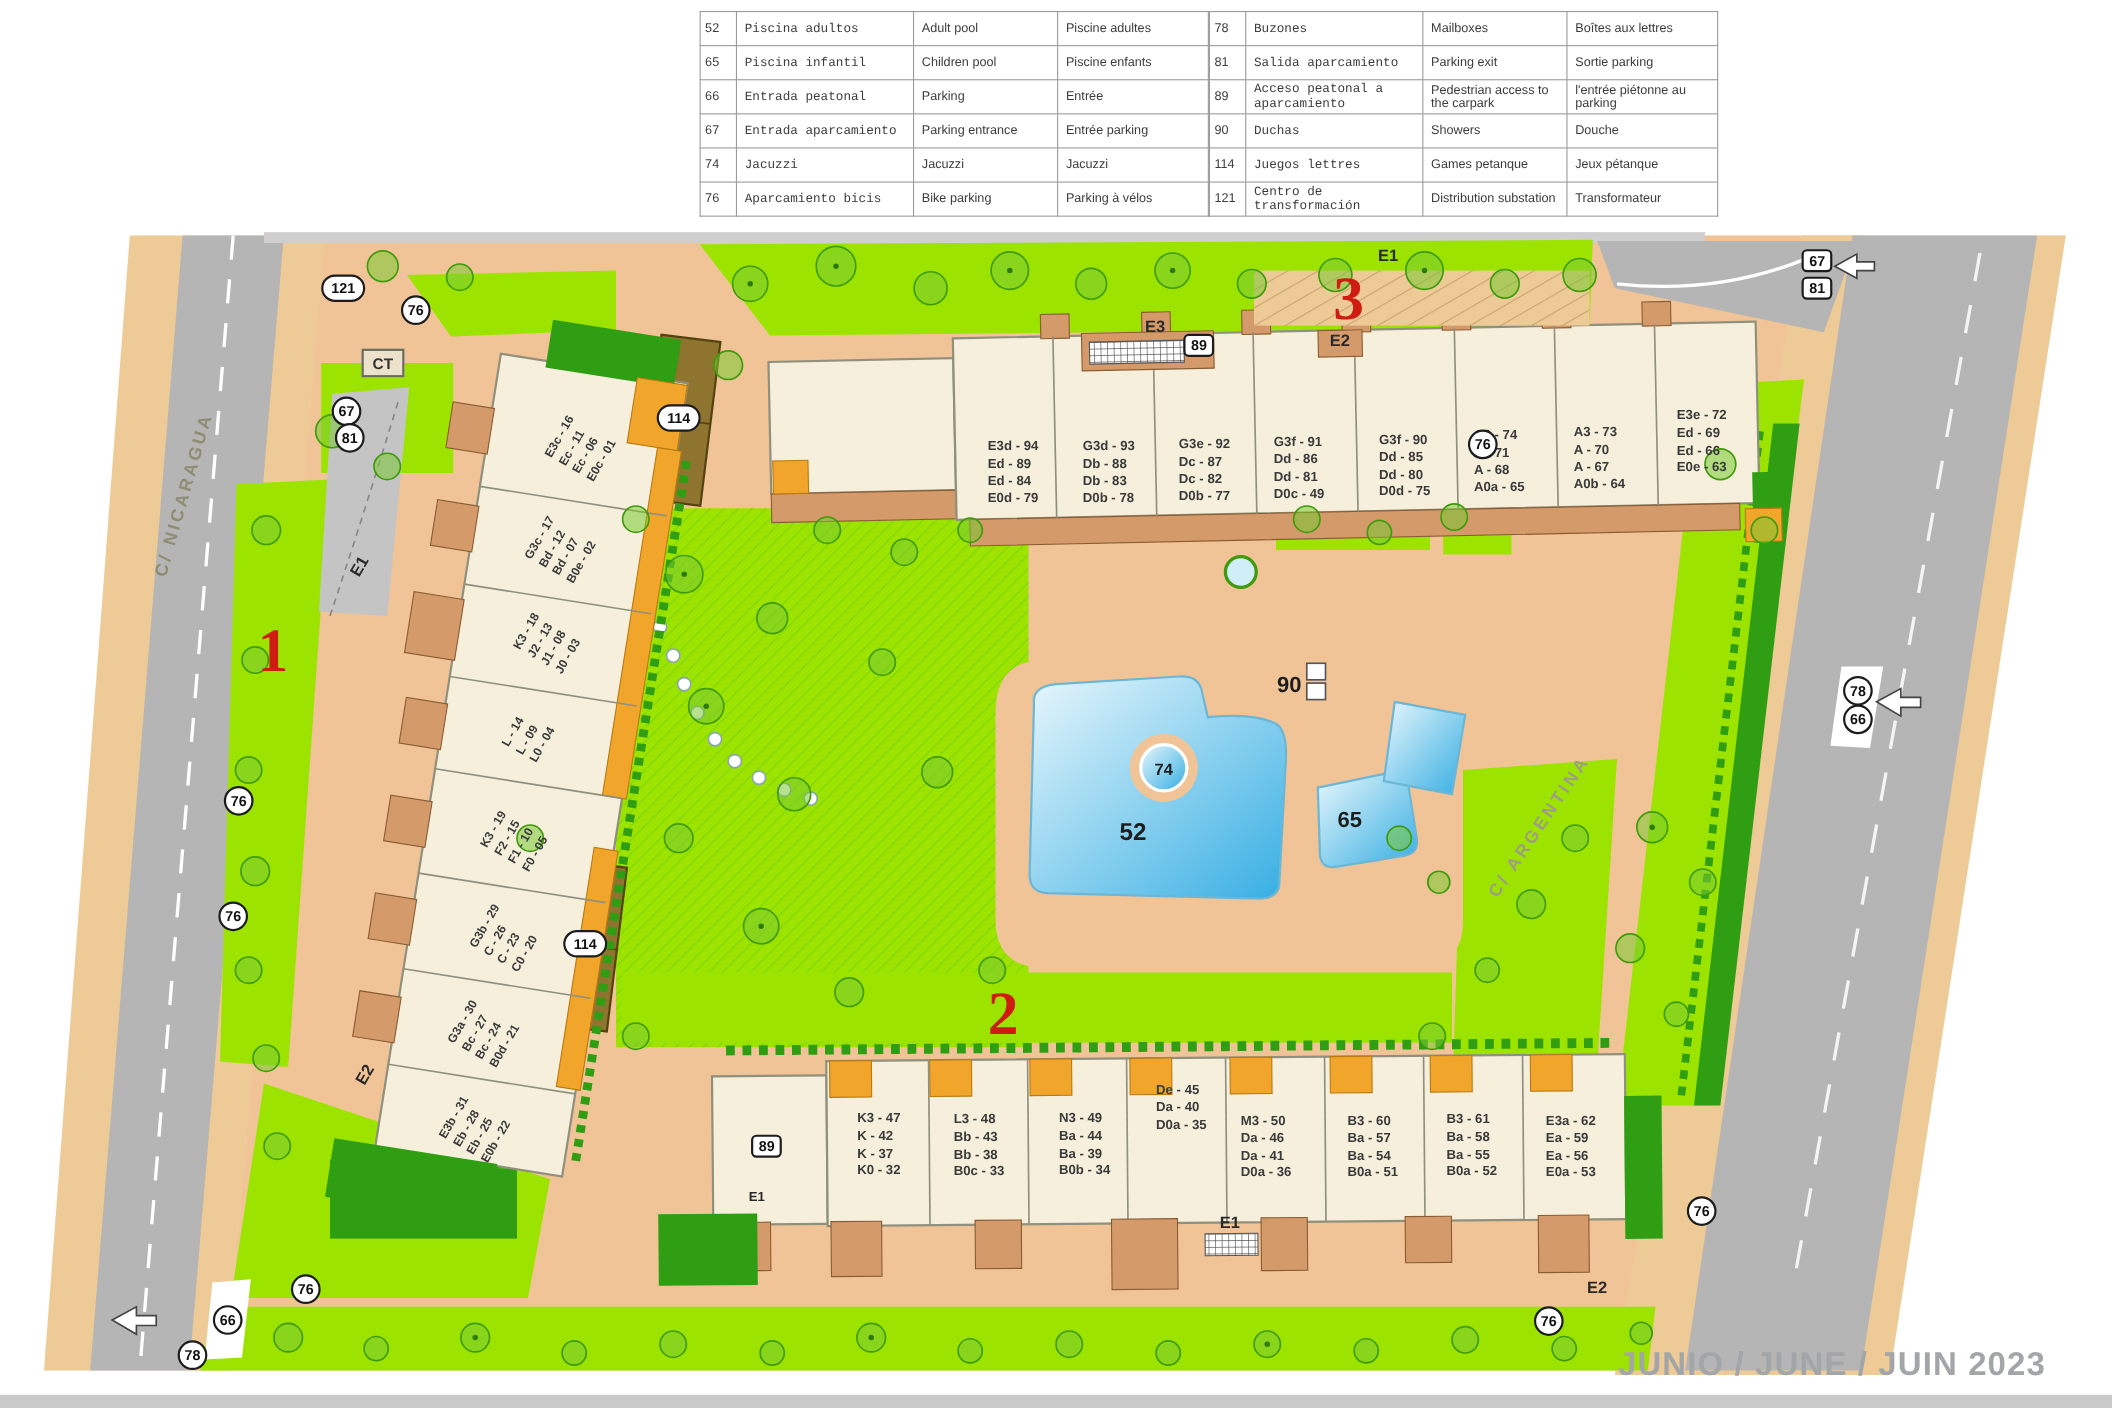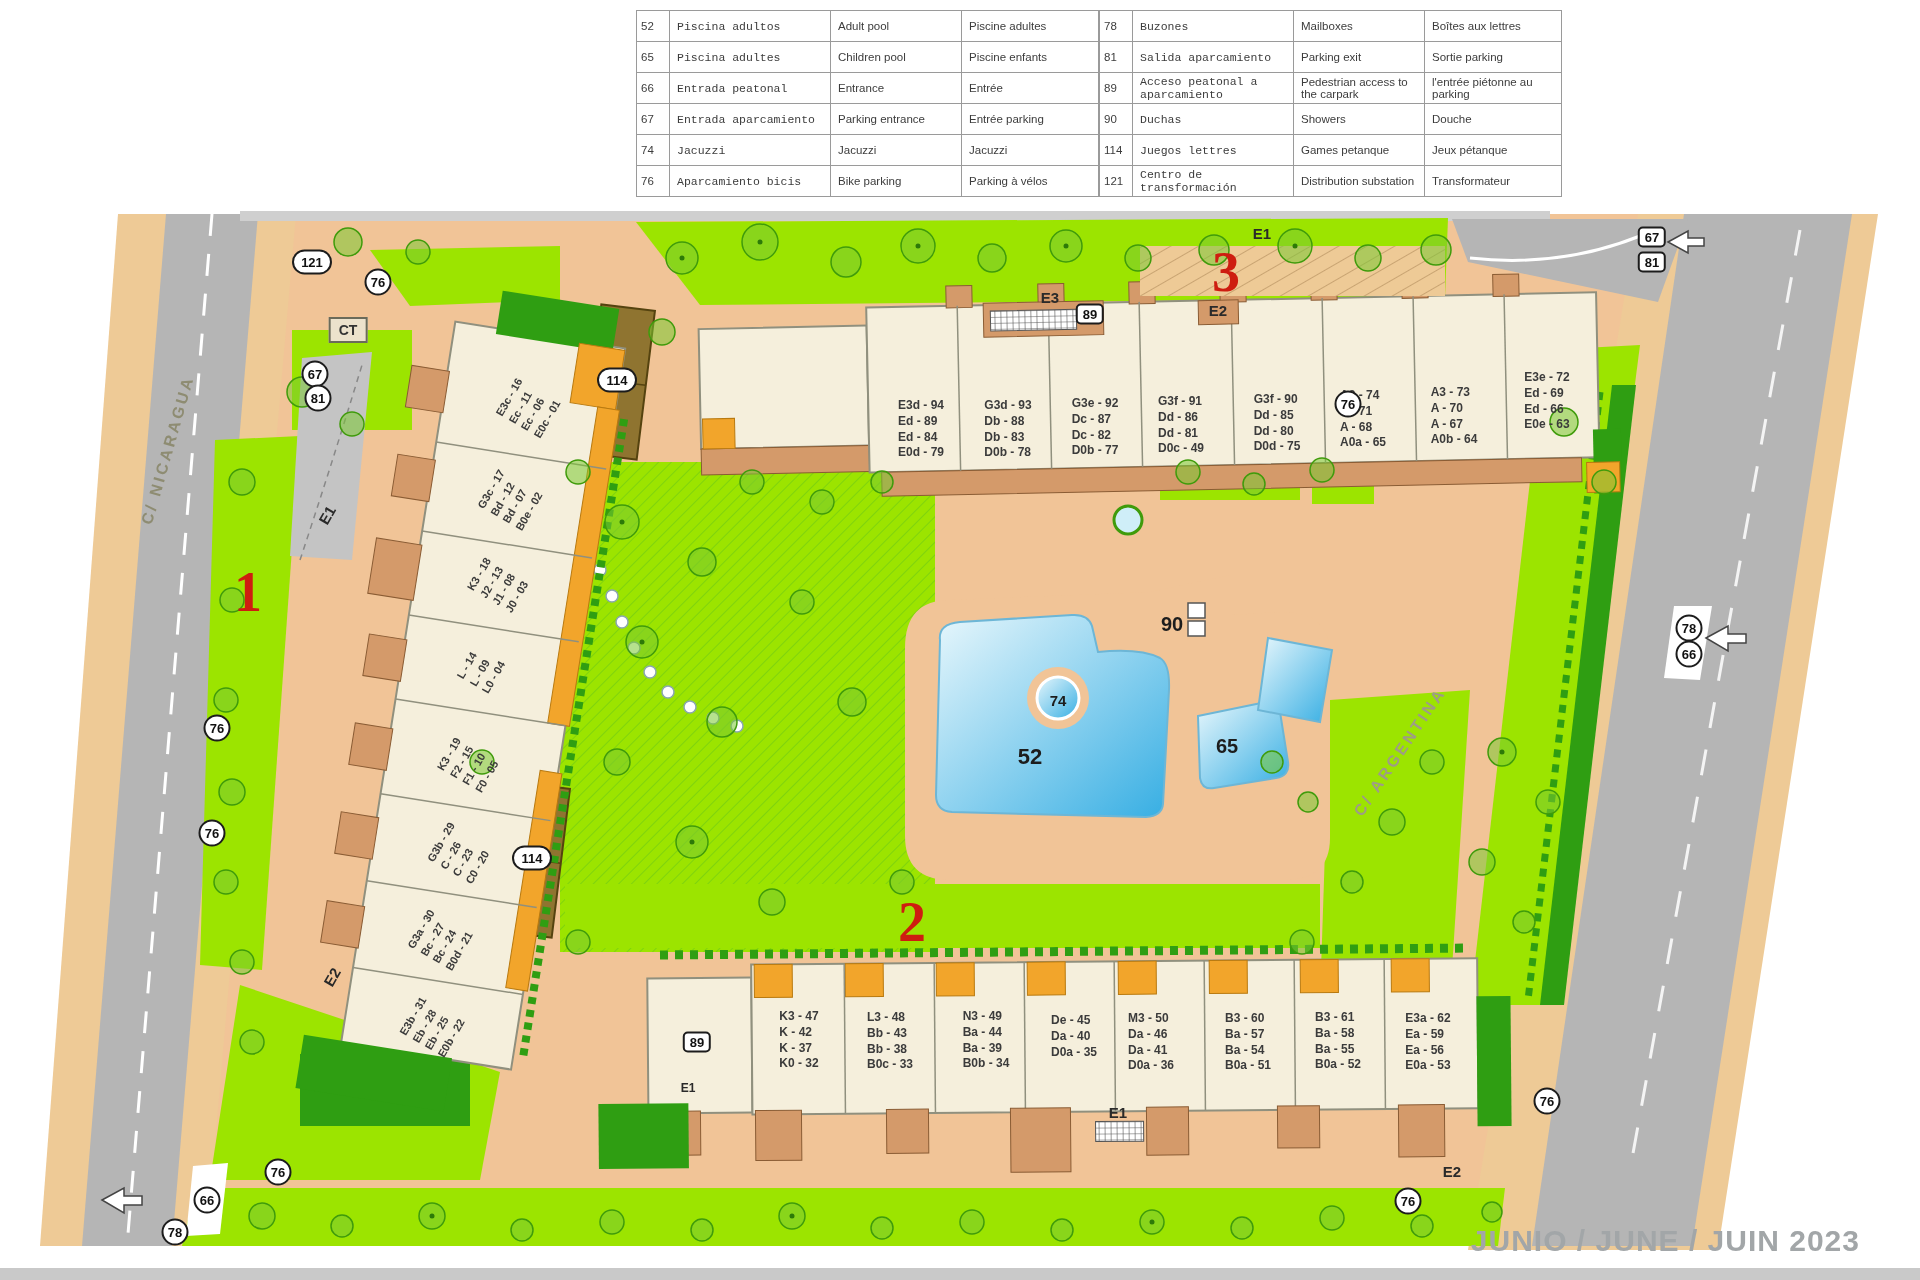--- a/index.html
+++ b/index.html
@@ -350,28 +350,28 @@
   <table>
     <tbody>
           <tr>
             <td class="num">52</td>
             <td class="es">Piscina adultos</td>
             <td class="en">Adult pool</td>
             <td class="fr">Piscine adultes</td>
           </tr>
     <tr>
             <td class="num">65</td>
-            <td class="es">Piscina adultes</td>
+            <td class="es">Piscina infantil</td>
             <td class="en">Children pool</td>
             <td class="fr">Piscine enfants</td>
           </tr>
     <tr>
             <td class="num">66</td>
             <td class="es">Entrada peatonal</td>
-            <td class="en">Entrance</td>
+            <td class="en">Parking</td>
             <td class="fr">Entrée</td>
           </tr>
     <tr>
             <td class="num">67</td>
             <td class="es">Entrada aparcamiento</td>
             <td class="en">Parking entrance</td>
             <td class="fr">Entrée parking</td>
           </tr>
     <tr>
             <td class="num">74</td>
@@ -499,21 +499,21 @@
 K - 37
 K0 - 32</div>
 <div class="block-label" style="left:890px;top:1042px">L3 - 48
 Bb - 43
 Bb - 38
 B0c - 33</div>
 <div class="block-label" style="left:986px;top:1041px">N3 - 49
 Ba - 44
 Ba - 39
 B0b - 34</div>
-<div class="block-label" style="left:1074px;top:1037px">De - 45
+<div class="block-label" style="left:1074px;top:1007px">De - 45
 Da - 40
 D0a - 35</div>
 <div class="block-label" style="left:1151px;top:1043px">M3 - 50
 Da - 46
 Da - 41
 D0a - 36</div>
 <div class="block-label" style="left:1248px;top:1043px">B3 - 60
 Ba - 57
 Ba - 54
 B0a - 51</div>

